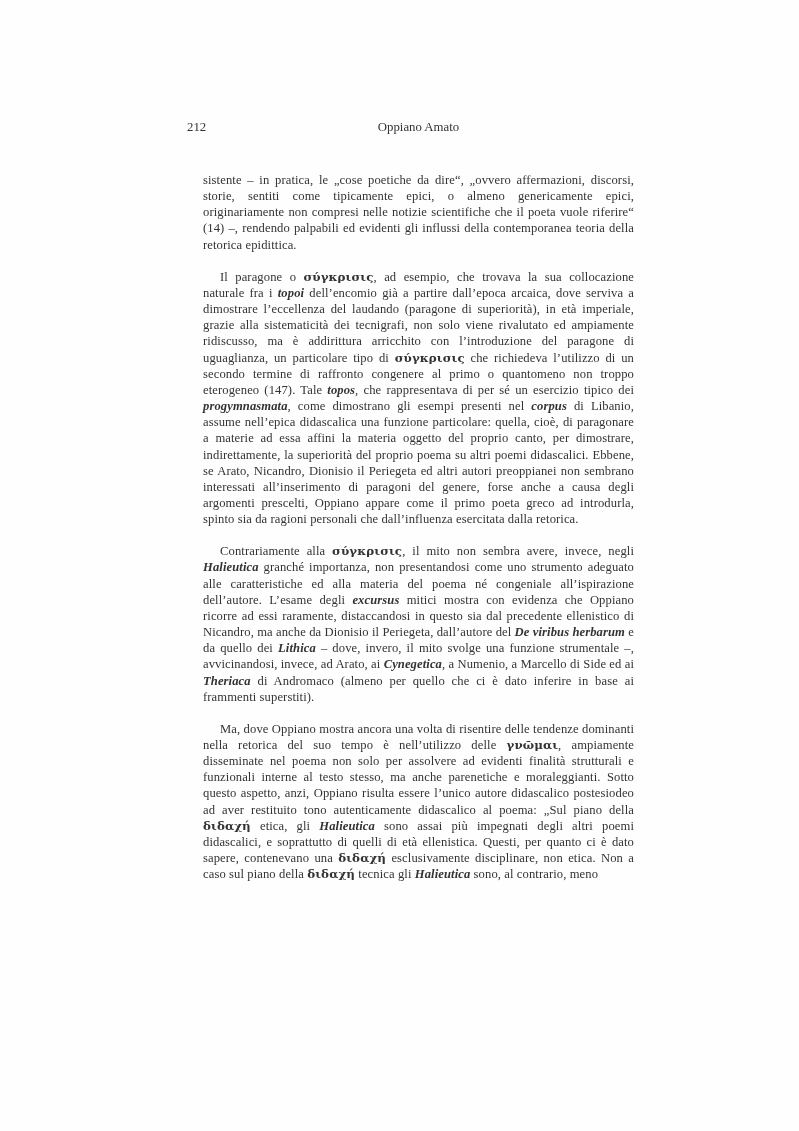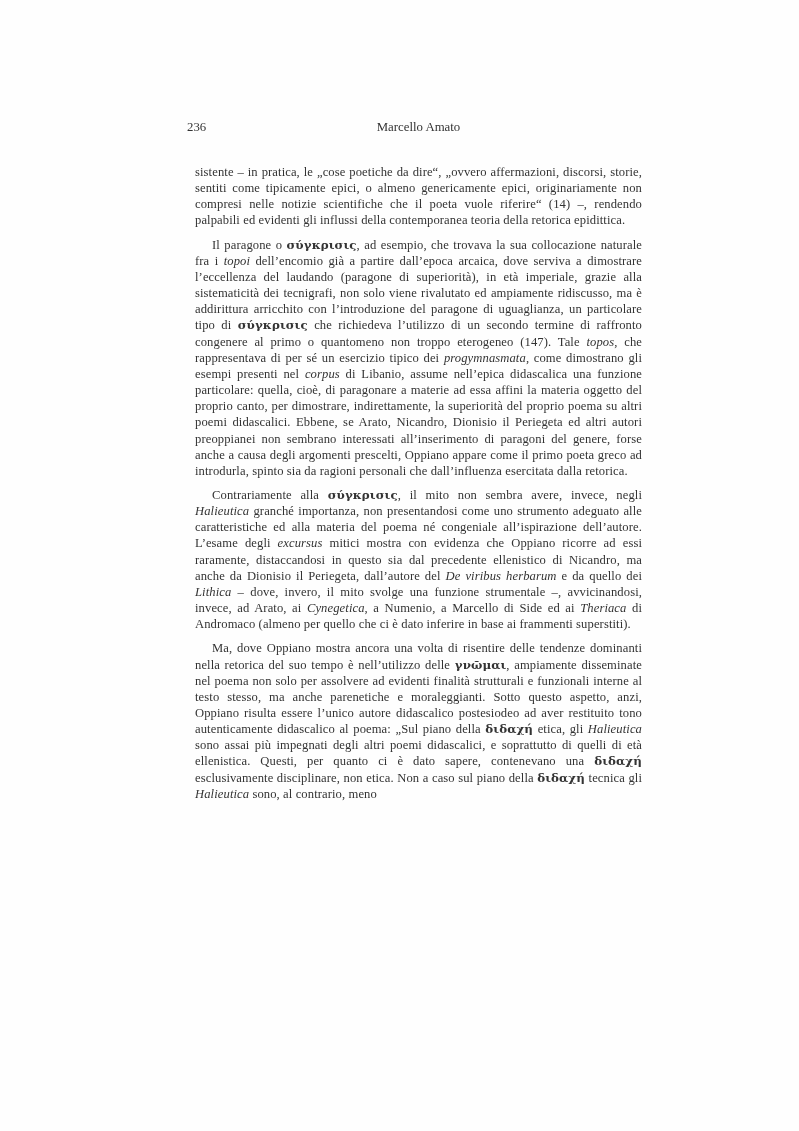--- a/index.html
+++ b/index.html
@@ -37,47 +37,48 @@
     text-align: center;
     top: 0;
   }
   .textblock {
     position: absolute;
     top: 156px;
     left: 187px;
     width: 463px;
   }
   .para {
-    margin: 8px;
+    margin: 16px;
     font-size: 12.6px;
     line-height: 16.15px;
     text-align: justify;
     text-indent: 17px;
     letter-spacing: 0.1px;
   }
   .para.no-indent {
     text-indent: 0;
   }
   .italic {
     font-style: italic;
+    font-weight: bold;
   }
   .greek {
     font-family: "DejaVu Serif", serif;
     font-size: 11.9px;
     font-weight: bold;
   }
 </style>
 </head>
 <body>
 
 <div class="page">
 
   <header class="running-head">
-    <span class="pagenum">236</span>
-    <span class="runtitle">Marcello Amato</span>
+    <span class="pagenum">212</span>
+    <span class="runtitle">Oppiano Amato</span>
   </header>
 
   <main class="textblock">
     <p class="para no-indent"><span>sistente – in pratica, le „cose poetiche da dire“, „ovvero affermazioni, discorsi, storie, sentiti come tipicamente epici, o almeno genericamente epici, originariamente non compresi nelle notizie scientifiche che il poeta vuole riferire“ (14) –, rendendo palpabili ed evidenti gli influssi della contemporanea teoria della retorica epidittica.</span></p>
     <p class="para"><span>Il paragone o </span><span class="greek">σύγκρισις</span><span>, ad esempio, che trovava la sua collocazione naturale fra i </span><span class="italic">topoi</span><span> dell’encomio già a partire dall’epoca arcaica, dove serviva a dimostrare l’eccellenza del laudando (paragone di superiorità), in età imperiale, grazie alla sistematicità dei tecnigrafi, non solo viene rivalutato ed ampiamente ridiscusso, ma è addirittura arricchito con l’introduzione del paragone di uguaglianza, un particolare tipo di </span><span class="greek">σύγκρισις</span><span> che richiedeva l’utilizzo di un secondo termine di raffronto congenere al primo o quantomeno non troppo eterogeneo (147). Tale </span><span class="italic">topos</span><span>, che rappresentava di per sé un esercizio tipico dei </span><span class="italic">progymnasmata</span><span>, come dimostrano gli esempi presenti nel </span><span class="italic">corpus</span><span> di Libanio, assume nell’epica didascalica una funzione particolare: quella, cioè, di paragonare a materie ad essa affini la materia oggetto del proprio canto, per dimostrare, indirettamente, la superiorità del proprio poema su altri poemi didascalici. Ebbene, se Arato, Nicandro, Dionisio il Periegeta ed altri autori preoppianei non sembrano interessati all’inserimento di paragoni del genere, forse anche a causa degli argomenti prescelti, Oppiano appare come il primo poeta greco ad introdurla, spinto sia da ragioni personali che dall’influenza esercitata dalla retorica.</span></p>
     <p class="para"><span>Contrariamente alla </span><span class="greek">σύγκρισις</span><span>, il mito non sembra avere, invece, negli </span><span class="italic">Halieutica</span><span> granché importanza, non presentandosi come uno strumento adeguato alle caratteristiche ed alla materia del poema né congeniale all’ispirazione dell’autore. L’esame degli </span><span class="italic">excursus</span><span> mitici mostra con evidenza che Oppiano ricorre ad essi raramente, distaccandosi in questo sia dal precedente ellenistico di Nicandro, ma anche da Dionisio il Periegeta, dall’autore del </span><span class="italic">De viribus herbarum</span><span> e da quello dei </span><span class="italic">Lithica</span><span> – dove, invero, il mito svolge una funzione strumentale –, avvicinandosi, invece, ad Arato, ai </span><span class="italic">Cynegetica</span><span>, a Numenio, a Marcello di Side ed ai </span><span class="italic">Theriaca</span><span> di Andromaco (almeno per quello che ci è dato inferire in base ai frammenti superstiti).</span></p>
     <p class="para"><span>Ma, dove Oppiano mostra ancora una volta di risentire delle tendenze dominanti nella retorica del suo tempo è nell’utilizzo delle </span><span class="greek">γνῶμαι</span><span>, ampiamente disseminate nel poema non solo per assolvere ad evidenti finalità strutturali e funzionali interne al testo stesso, ma anche parenetiche e moraleggianti. Sotto questo aspetto, anzi, Oppiano risulta essere l’unico autore didascalico postesiodeo ad aver restituito tono autenticamente didascalico al poema: „Sul piano della </span><span class="greek">διδαχή</span><span> etica, gli </span><span class="italic">Halieutica</span><span> sono assai più impegnati degli altri poemi didascalici, e soprattutto di quelli di età ellenistica. Questi, per quanto ci è dato sapere, contenevano una </span><span class="greek">διδαχή</span><span> esclusivamente disciplinare, non etica. Non a caso sul piano della </span><span class="greek">διδαχή</span><span> tecnica gli </span><span class="italic">Halieutica</span><span> sono, al contrario, meno</span></p>
   </main>
 
 </div>

